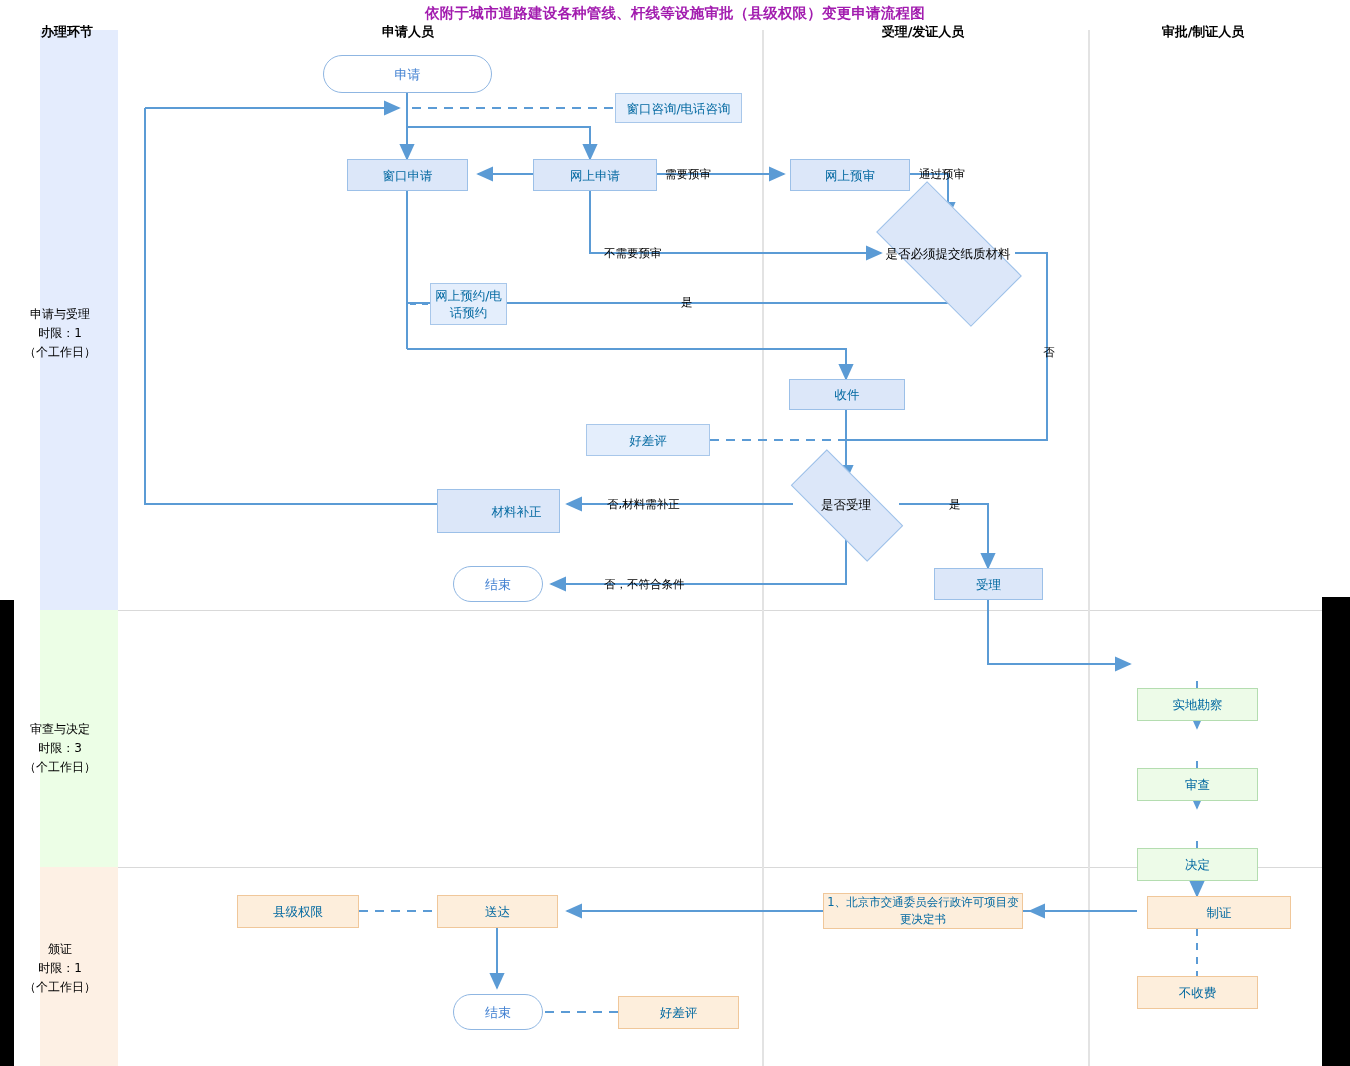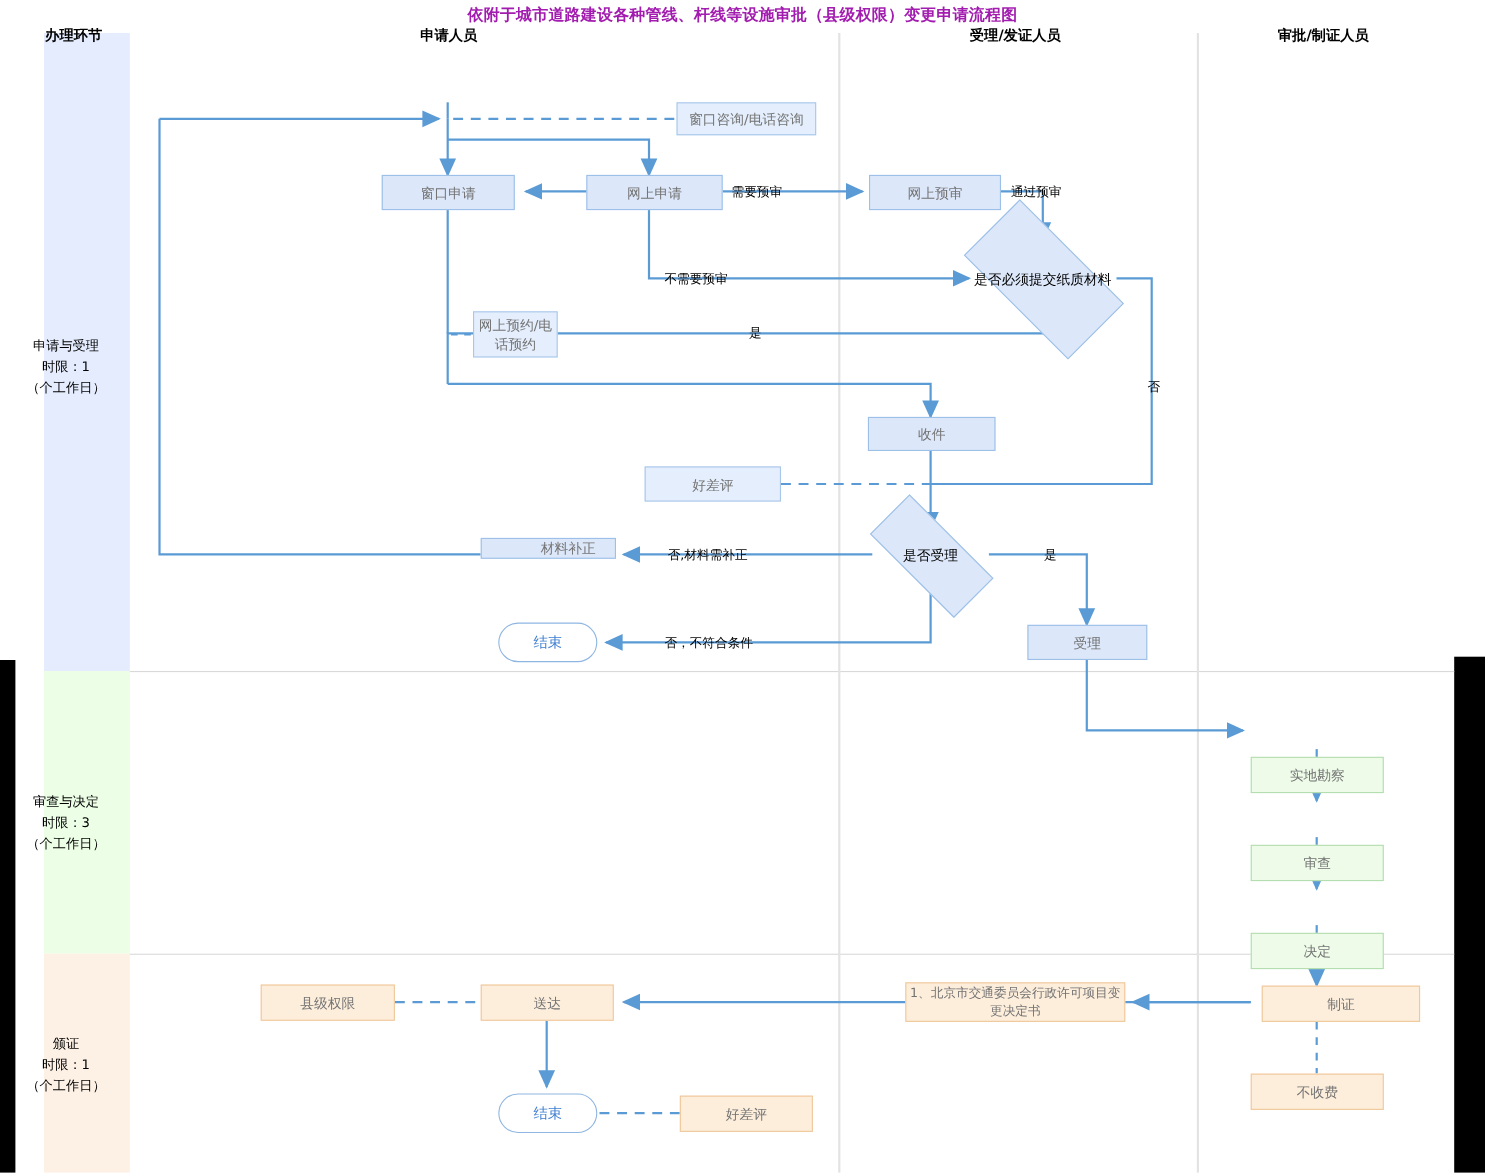--- a/index.html
+++ b/index.html
@@ -36,21 +36,21 @@
 
   
   .hsep{position:absolute;height:1px;background:#d9d9d9;}
   .vsep{position:absolute;width:2px;background:#e3e3e3;}
 
   
   .node{
     position:absolute;box-sizing:border-box;
     display:flex;align-items:center;justify-content:center;
     text-align:center;font-size:12.5px;line-height:17px;
-    color:#737373;
+    color:#0369a1;
   }
   .n-blue{background:#dce7f9;border:1px solid #9cc0e8;}
   .n-green{background:#edfbe8;border:1px solid #b4ddb0;margin-top:40px;}
   .n-orange{background:#fdeedc;border:1px solid #f0c79a;}
   .n-plainblue{background:#e4eefc;border:1px solid #a8c7ea;}
 
   .terminator{
     background:#ffffff;border:1px solid #8fb6e2;border-radius:22px;
     color:#3f7fd1;font-size:13px;
   }
@@ -178,41 +178,42 @@
       <path d="M545,1012 L618,1012" stroke-dasharray="9,7"></path>
 
       <path d="M1197,929 L1197,976" stroke-dasharray="7,7"></path>
 
       <path d="M412,108 L615,108" stroke-dasharray="9,7"></path>
 
       <path d="M410,304 L436,304" stroke-dasharray="6,6"></path>
     </g>
   </svg>
 
+  <div class="node terminator" style="left:323px;top:55px;width:169px;height:38px;">申请</div>
 
   <div class="node n-plainblue" style="left:615px;top:93px;width:127px;height:30px;">窗口咨询/电话咨询</div>
 
   <div class="node n-blue" style="left:347px;top:159px;width:121px;height:32px;">窗口申请</div>
 
   <div class="node n-blue" style="left:533px;top:159px;width:124px;height:32px;">网上申请</div>
 
   <div class="node n-blue" style="left:790px;top:159px;width:120px;height:32px;">网上预审</div>
 
   <div class="diamond" style="left:882px;top:218px;width:132px;height:70px;">
     <div class="dshape"></div>
     <div class="dtext">是否必须提交纸质材料</div>
   </div>
 
   <div class="node n-plainblue" style="left:430px;top:283px;width:77px;height:42px;">网上预约/电话预约</div>
 
   <div class="node n-blue" style="left:789px;top:379px;width:116px;height:31px;">收件</div>
 
   <div class="node n-plainblue" style="left:586px;top:424px;width:124px;height:32px;">好差评</div>
 
-  <div class="node n-blue" style="left:437px;top:489px;width:123px;height:19px;padding-left:36px;">材料补正</div>
+  <div class="node n-blue" style="left:437px;top:489px;width:123px;height:44px;padding-left:36px;">材料补正</div>
 
   <div class="diamond" style="left:793px;top:480px;width:106px;height:49px;">
     <div class="dshape"></div>
     <div class="dtext">是否受理</div>
   </div>
 
   <div class="node terminator" style="left:453px;top:566px;width:90px;height:36px;">结束</div>
 
   <div class="node n-blue" style="left:934px;top:568px;width:109px;height:32px;">受理</div>
 

